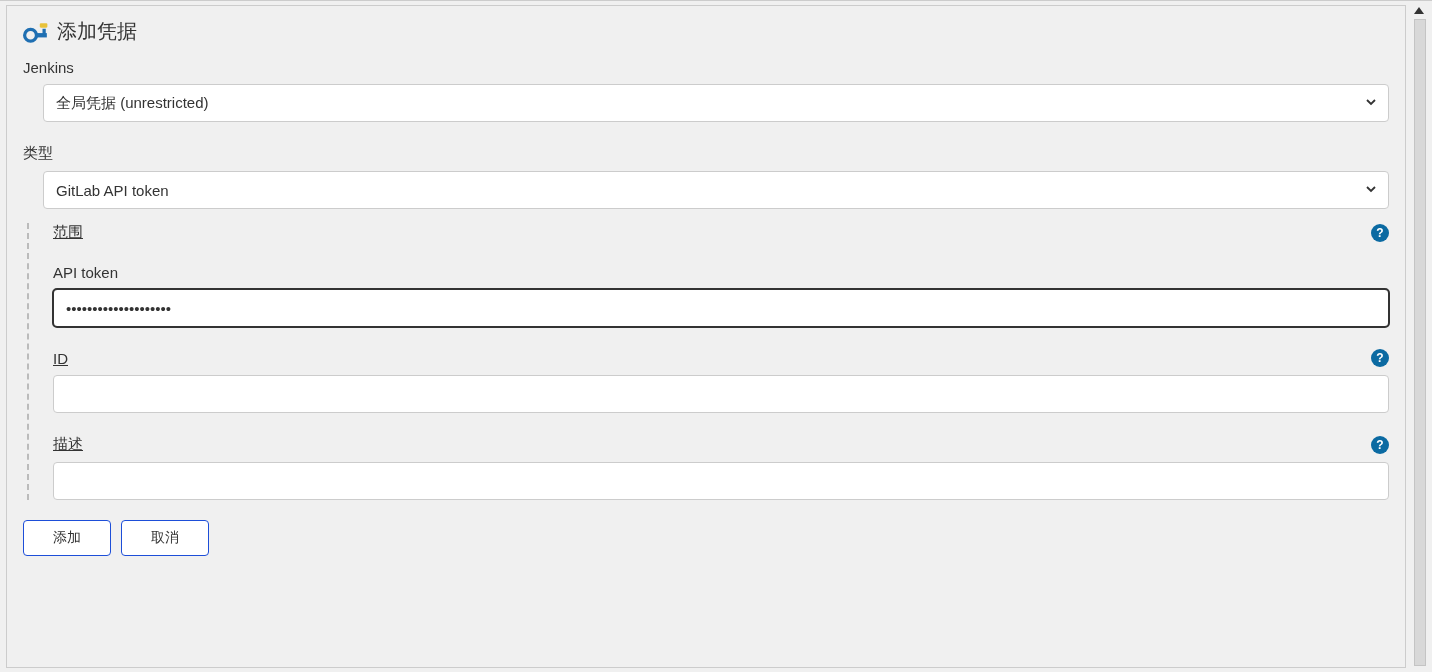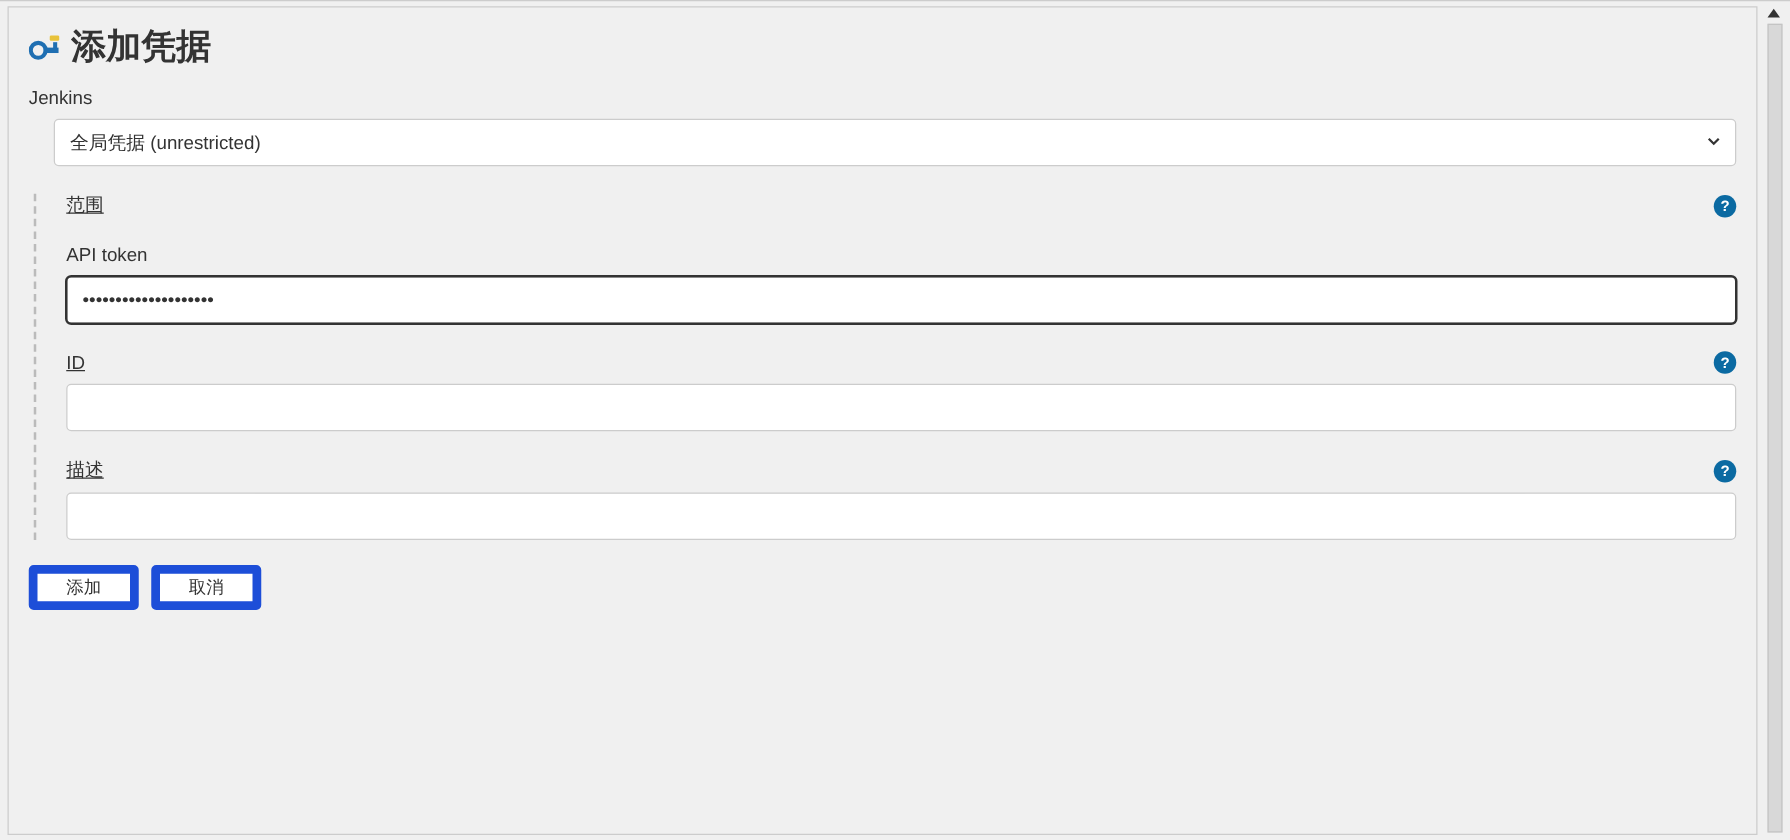--- a/index.html
+++ b/index.html
@@ -51,22 +51,22 @@
       gap: 8px;
       margin-bottom: 14px;
     }
     .key-icon {
       width: 26px; height: 22px;
       display: inline-flex;
       align-items: center;
       justify-content: center;
     }
     .title-text {
-      font-size: 28px;
-      font-weight: bold;
+      font-size: 20px;
+      font-weight: normal;
       color: #333;
     }
     .field { margin-bottom: 22px; }
     .field-label {
       font-size: 15px;
       color: #333;
       margin-bottom: 8px;
       display: block;
     }
     .field-row {
@@ -136,21 +136,21 @@
     }
     .button-row {
       display: flex;
       gap: 10px;
       margin-top: 8px;
     }
     .btn {
       min-width: 88px;
       height: 36px;
       background: #fff;
-      border: 7px solid #1d4ed8;
+      border: 1px solid #1d4ed8;
       border-radius: 4px;
       font-size: 14px;
       color: #333;
       cursor: pointer;
       display: inline-flex;
       align-items: center;
       justify-content: center;
     }
   </style>
 </head>
@@ -179,20 +179,33 @@
           <span>全局凭据 (unrestricted)</span>
         </div>
         <span class="select-chevron">
           <svg width="12" height="12" viewBox="0 0 12 12">
               <path d="M2 4 L6 8 L10 4" fill="none" stroke="#333" stroke-width="1.8"></path>
             </svg>
         </span>
       </div>
     </div>
 
+    <div class="field" style="margin-bottom:14px;">
+      <span class="field-label">类型</span>
+      <div class="select-wrap">
+        <div class="select">
+          <span>GitLab API token</span>
+        </div>
+        <span class="select-chevron">
+          <svg width="12" height="12" viewBox="0 0 12 12">
+              <path d="M2 4 L6 8 L10 4" fill="none" stroke="#333" stroke-width="1.8"></path>
+            </svg>
+        </span>
+      </div>
+    </div>
 
     <div class="nested">
 
       <div class="field">
         <div class="field-row">
           <span class="field-label">范围</span>
           <span class="help-icon">?</span>
         </div>
       </div>
 

